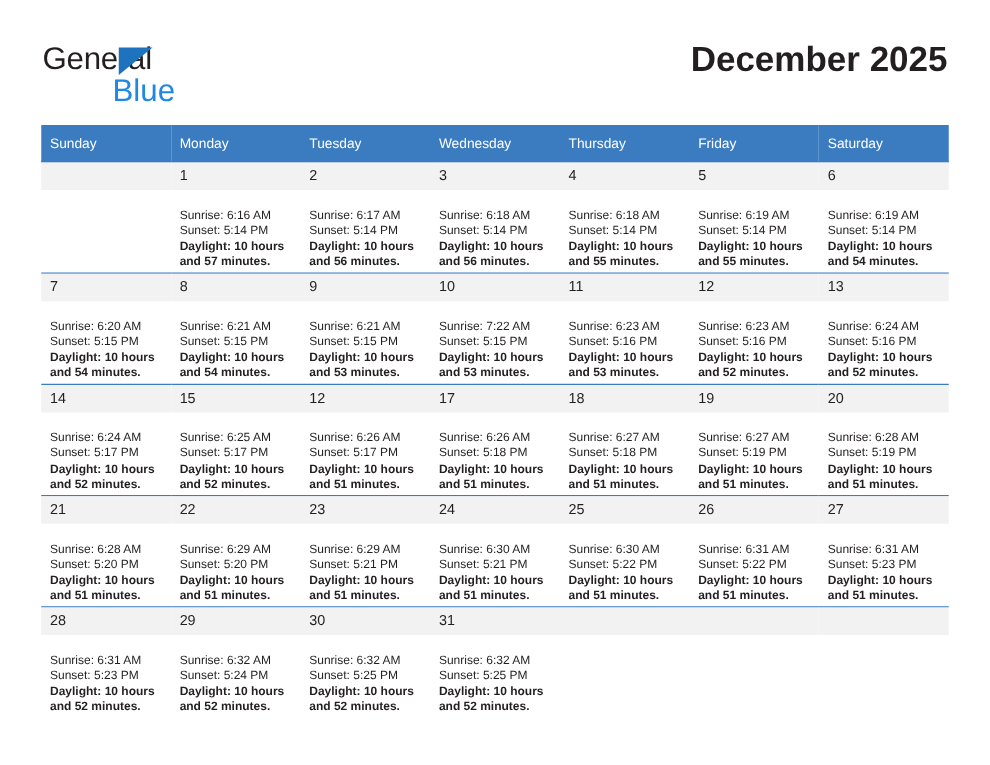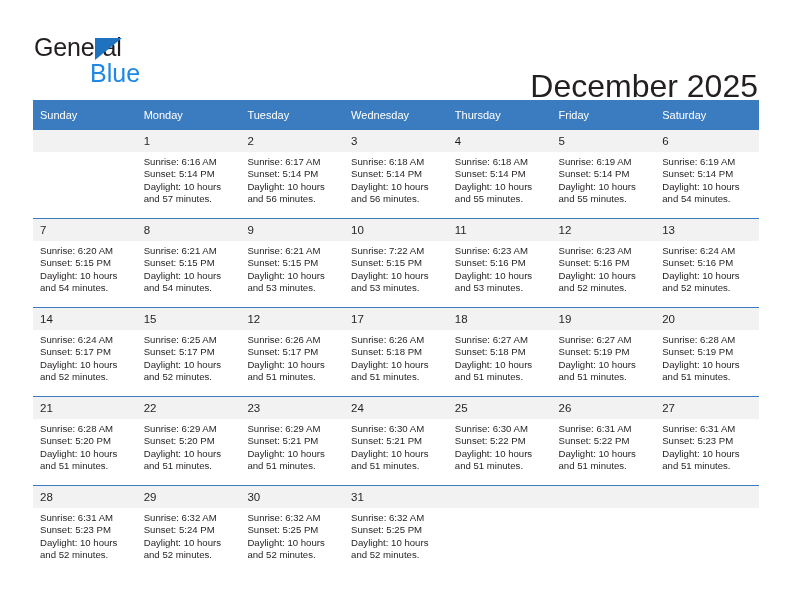--- a/index.html
+++ b/index.html
@@ -65,26 +65,25 @@
     font-weight: 400;
     line-height: 28px;
   }
   .title-block {
     position: absolute;
     right: 34px;
     top: 30px;
     text-align: right;
   }
   .cal-title {
-    font-size: 32px;
-    font-weight: 400;
+    font-size: 28px;
+    font-weight: 700;
     color: #231f20;
     line-height: 36px;
     white-space: nowrap;
-    margin-top: 38px;
   }
   .cal-subtitle {
     margin-top: 5px;
     font-size: 14.5px;
     font-weight: bold;
     color: #231f20;
     line-height: 18px;
     white-space: nowrap;
   }
 
@@ -136,23 +135,24 @@
   }
   .cell.blank .daynum {
     background: #f2f2f2;
   }
   .cell.blank .info { visibility: hidden; }
   .info {
     padding: 4px 6px 0 7px;
     font-size: 9.6px;
     line-height: 12.4px;
     color: #231f20;
+    margin-top: 11px;
   }
   .info div { white-space: nowrap; }
-  .info .daylight { white-space: normal; }
+  .info .daylight { white-space: normal; font-weight: bold; }
 </style>
 </head>
 <body>
 
 <div class="page">
 
   <div class="header">
 
     <div class="brand">
       <span class="brand-general">General</span>

